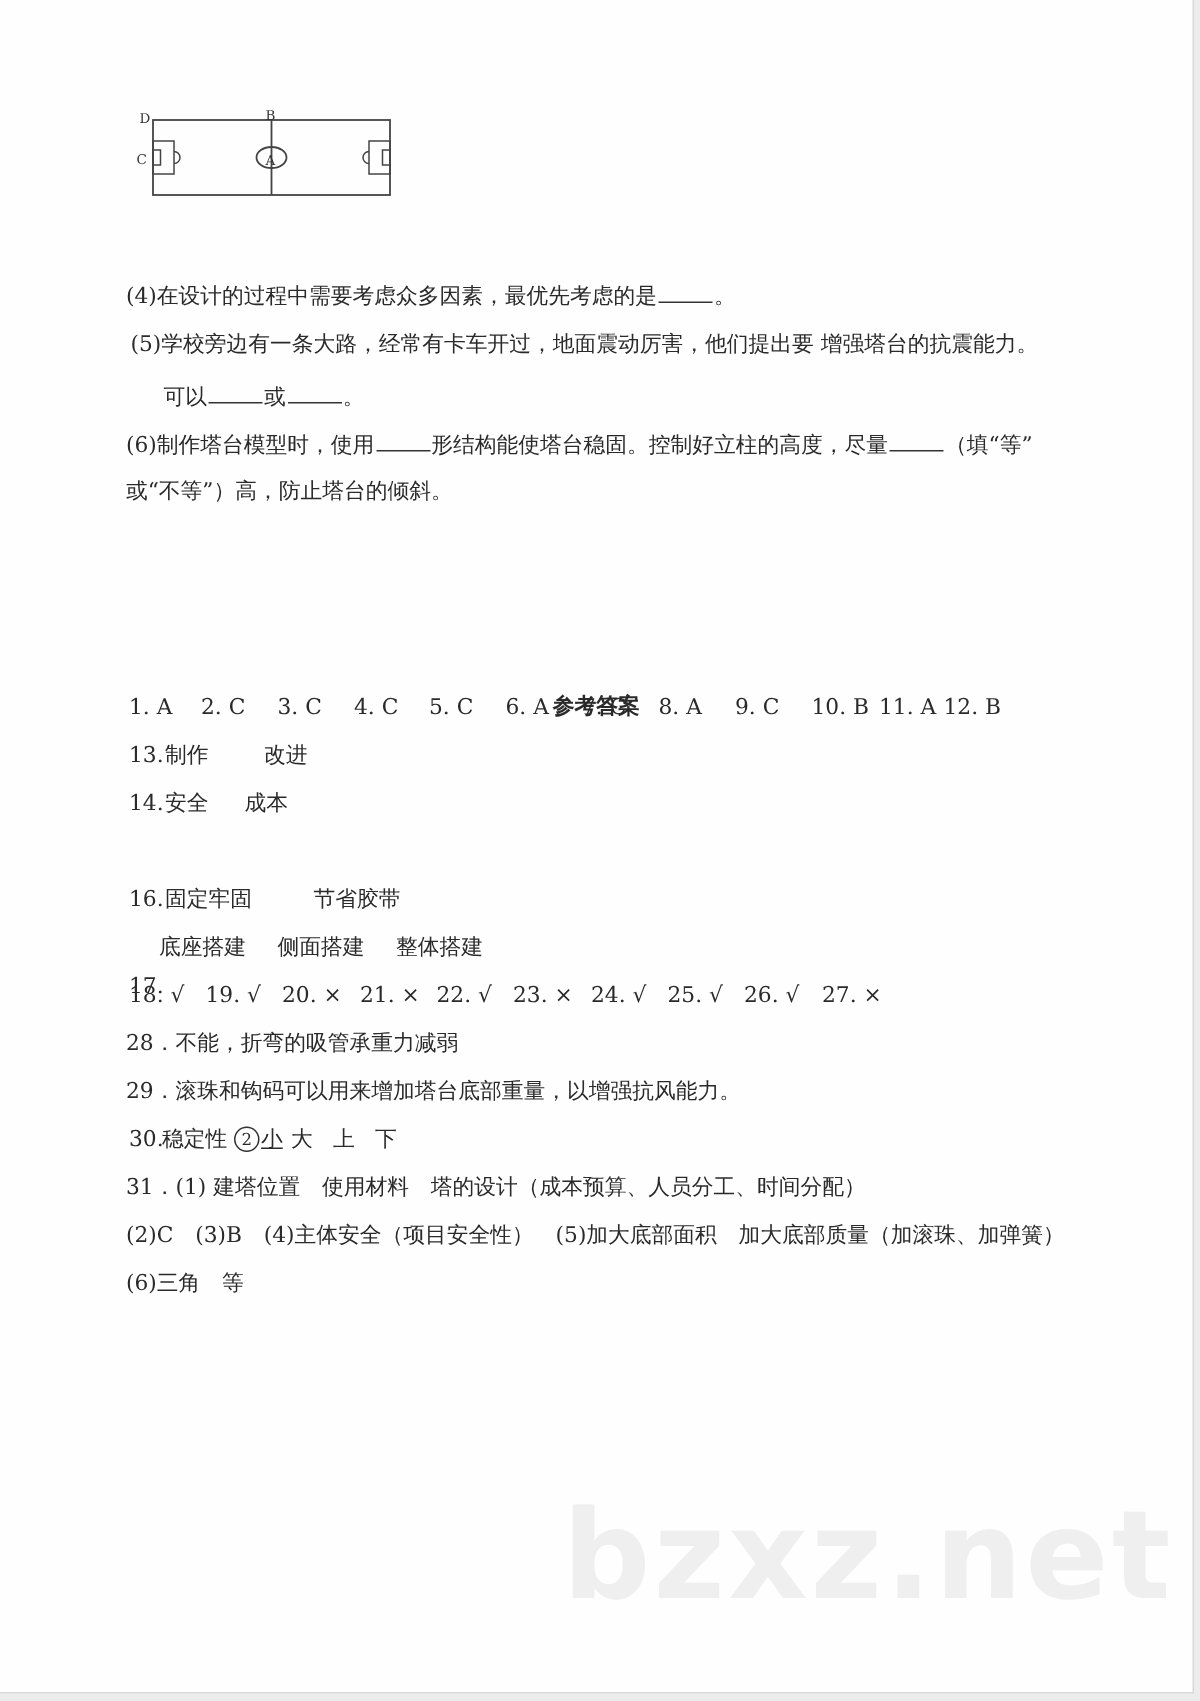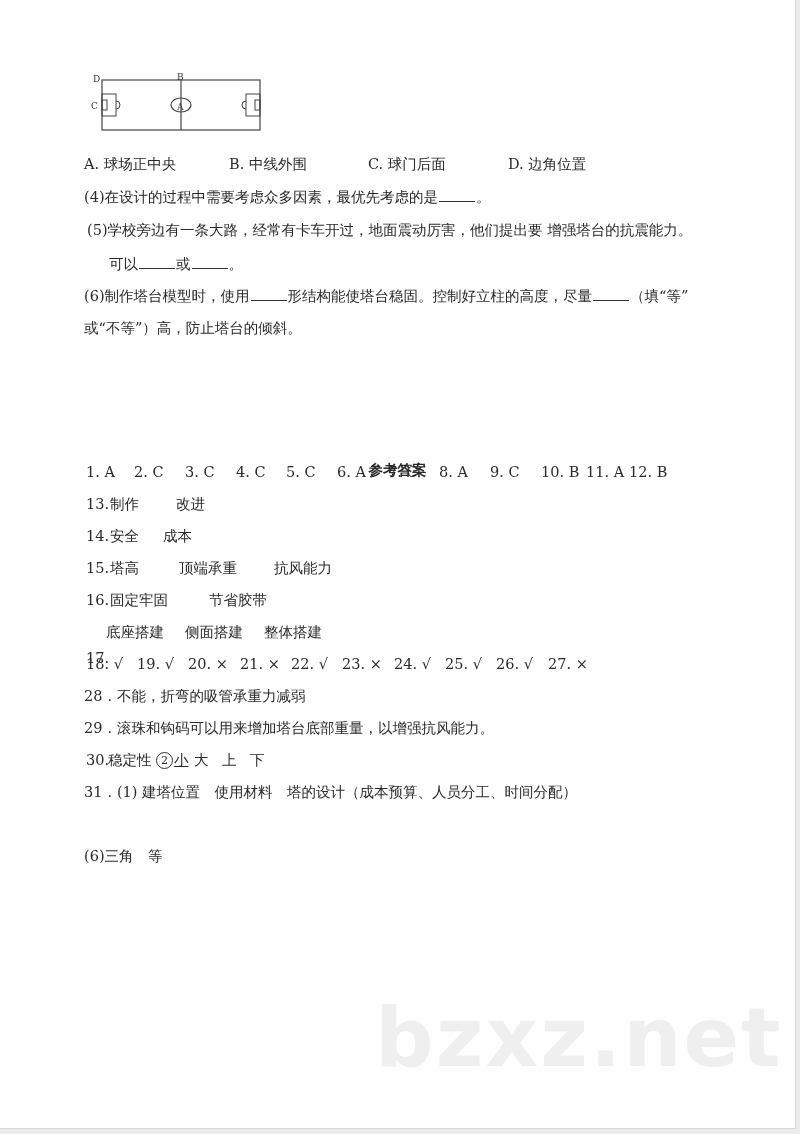--- a/index.html
+++ b/index.html
@@ -57,26 +57,20 @@
     <path d="M26 29 A4 4 0 0 1 26 37" fill="none" stroke="#444" stroke-width="1"></path>
     <rect x="156" y="22" width="14" height="22" fill="none" stroke="#444" stroke-width="1"></rect>
     <rect x="165" y="28" width="5" height="10" fill="none" stroke="#444" stroke-width="1"></rect>
     <path d="M156 29 A4 4 0 0 0 156 37" fill="none" stroke="#444" stroke-width="1"></path>
     <text x="87" y="38" font-size="9" font-family="DejaVu Serif, serif" fill="#333">A</text>
     <text x="87" y="8" font-size="9" font-family="DejaVu Serif, serif" fill="#333">B</text>
     <text x="1" y="37" font-size="9" font-family="DejaVu Serif, serif" fill="#333">C</text>
     <text x="3" y="10" font-size="9" font-family="DejaVu Serif, serif" fill="#333">D</text>
   </svg>
 
-  <div class="abs line options" style="left:84px; top:154px; width:640px; height:20px;">
-    <span class="opt" style="left:0px;"><span>A.</span>&nbsp;<span>球场正中央</span></span>
-    <span class="opt" style="left:145px;"><span>B.</span>&nbsp;<span>中线外围</span></span>
-    <span class="opt" style="left:284px;"><span>C.</span>&nbsp;<span>球门后面</span></span>
-    <span class="opt" style="left:424px;"><span>D.</span>&nbsp;<span>边角位置</span></span>
-  </div>
 
   <div class="abs line" style="left:84px; top:187px;">
     <span>(4)在设计的过程中需要考虑众多因素，最优先考虑的是</span><span class="blank" style="width:36px;"></span><span>。</span>
   </div>
 
   <div class="abs line" style="left:87px; top:220px;text-align:right;">(5)学校旁边有一条大路，经常有卡车开过，地面震动厉害，他们提出要 增强塔台的抗震能力。</div>
   <div class="abs line" style="left:68px; top:254px;margin-left:41px;">
     <span>可以</span><span class="blank" style="width:36px;"></span><span>或</span><span class="blank" style="width:36px;"></span><span>。</span>
   </div>
 
@@ -105,26 +99,20 @@
   <div class="row line" style="top:494px; width:640px; height:20px;">
     <span class="cell" style="left:0px;">13.</span>
     <span class="cell" style="left:24px;">制作</span>
     <span class="cell" style="left:90px;">改进</span>
   </div>
   <div class="row line" style="top:526px; width:640px; height:20px;">
     <span class="cell" style="left:0px;">14.</span>
     <span class="cell" style="left:24px;">安全</span>
     <span class="cell" style="left:77px;">成本</span>
   </div>
-  <div class="row line" style="top:558px; width:640px; height:20px;">
-    <span class="cell" style="left:0px;">15.</span>
-    <span class="cell" style="left:24px;">塔高</span>
-    <span class="cell" style="left:93px;">顶端承重</span>
-    <span class="cell" style="left:188px;">抗风能力</span>
-  </div>
   <div class="row line" style="top:590px; width:640px; height:20px;">
     <span class="cell" style="left:0px;">16.</span>
     <span class="cell" style="left:24px;">固定牢固</span>
     <span class="cell" style="left:123px;">节省胶带</span>
   </div>
   <div class="row line" style="top:622px; width:640px; height:20px;">
     <span class="cell" style="left:0px;margin-top:26px;">17.</span>
     <span class="cell" style="left:20px;">底座搭建</span>
     <span class="cell" style="left:99px;">侧面搭建</span>
     <span class="cell" style="left:178px;">整体搭建</span>
@@ -149,16 +137,17 @@
   <div class="row line" style="top:750px; width:640px; height:20px;">
     <span class="cell" style="left:0px;">30.</span>
     <span class="cell" style="left:22px;">稳定性</span>
     <span class="cell" style="left:70px;text-decoration:underline;"><span class="circled">2</span><span>小</span></span>
     <span class="cell" style="left:108px;">大</span>
     <span class="cell" style="left:136px;">上</span>
     <span class="cell" style="left:164px;">下</span>
   </div>
 
   <div class="abs line" style="left:84px; top:782px;">31．(1) 建塔位置　使用材料　塔的设计（成本预算、人员分工、时间分配）</div>
+  <div class="abs line" style="left:84px; top:814px;">(2)C　(3)B　(4)主体安全（项目安全性）　(5)加大底部面积　加大底部质量（加滚珠、加弹簧）</div>
   <div class="abs line" style="left:84px; top:846px;">(6)三角　等</div>
 
   <div class="watermark">bzxz.net</div>
 </div>
 
 </body></html>

